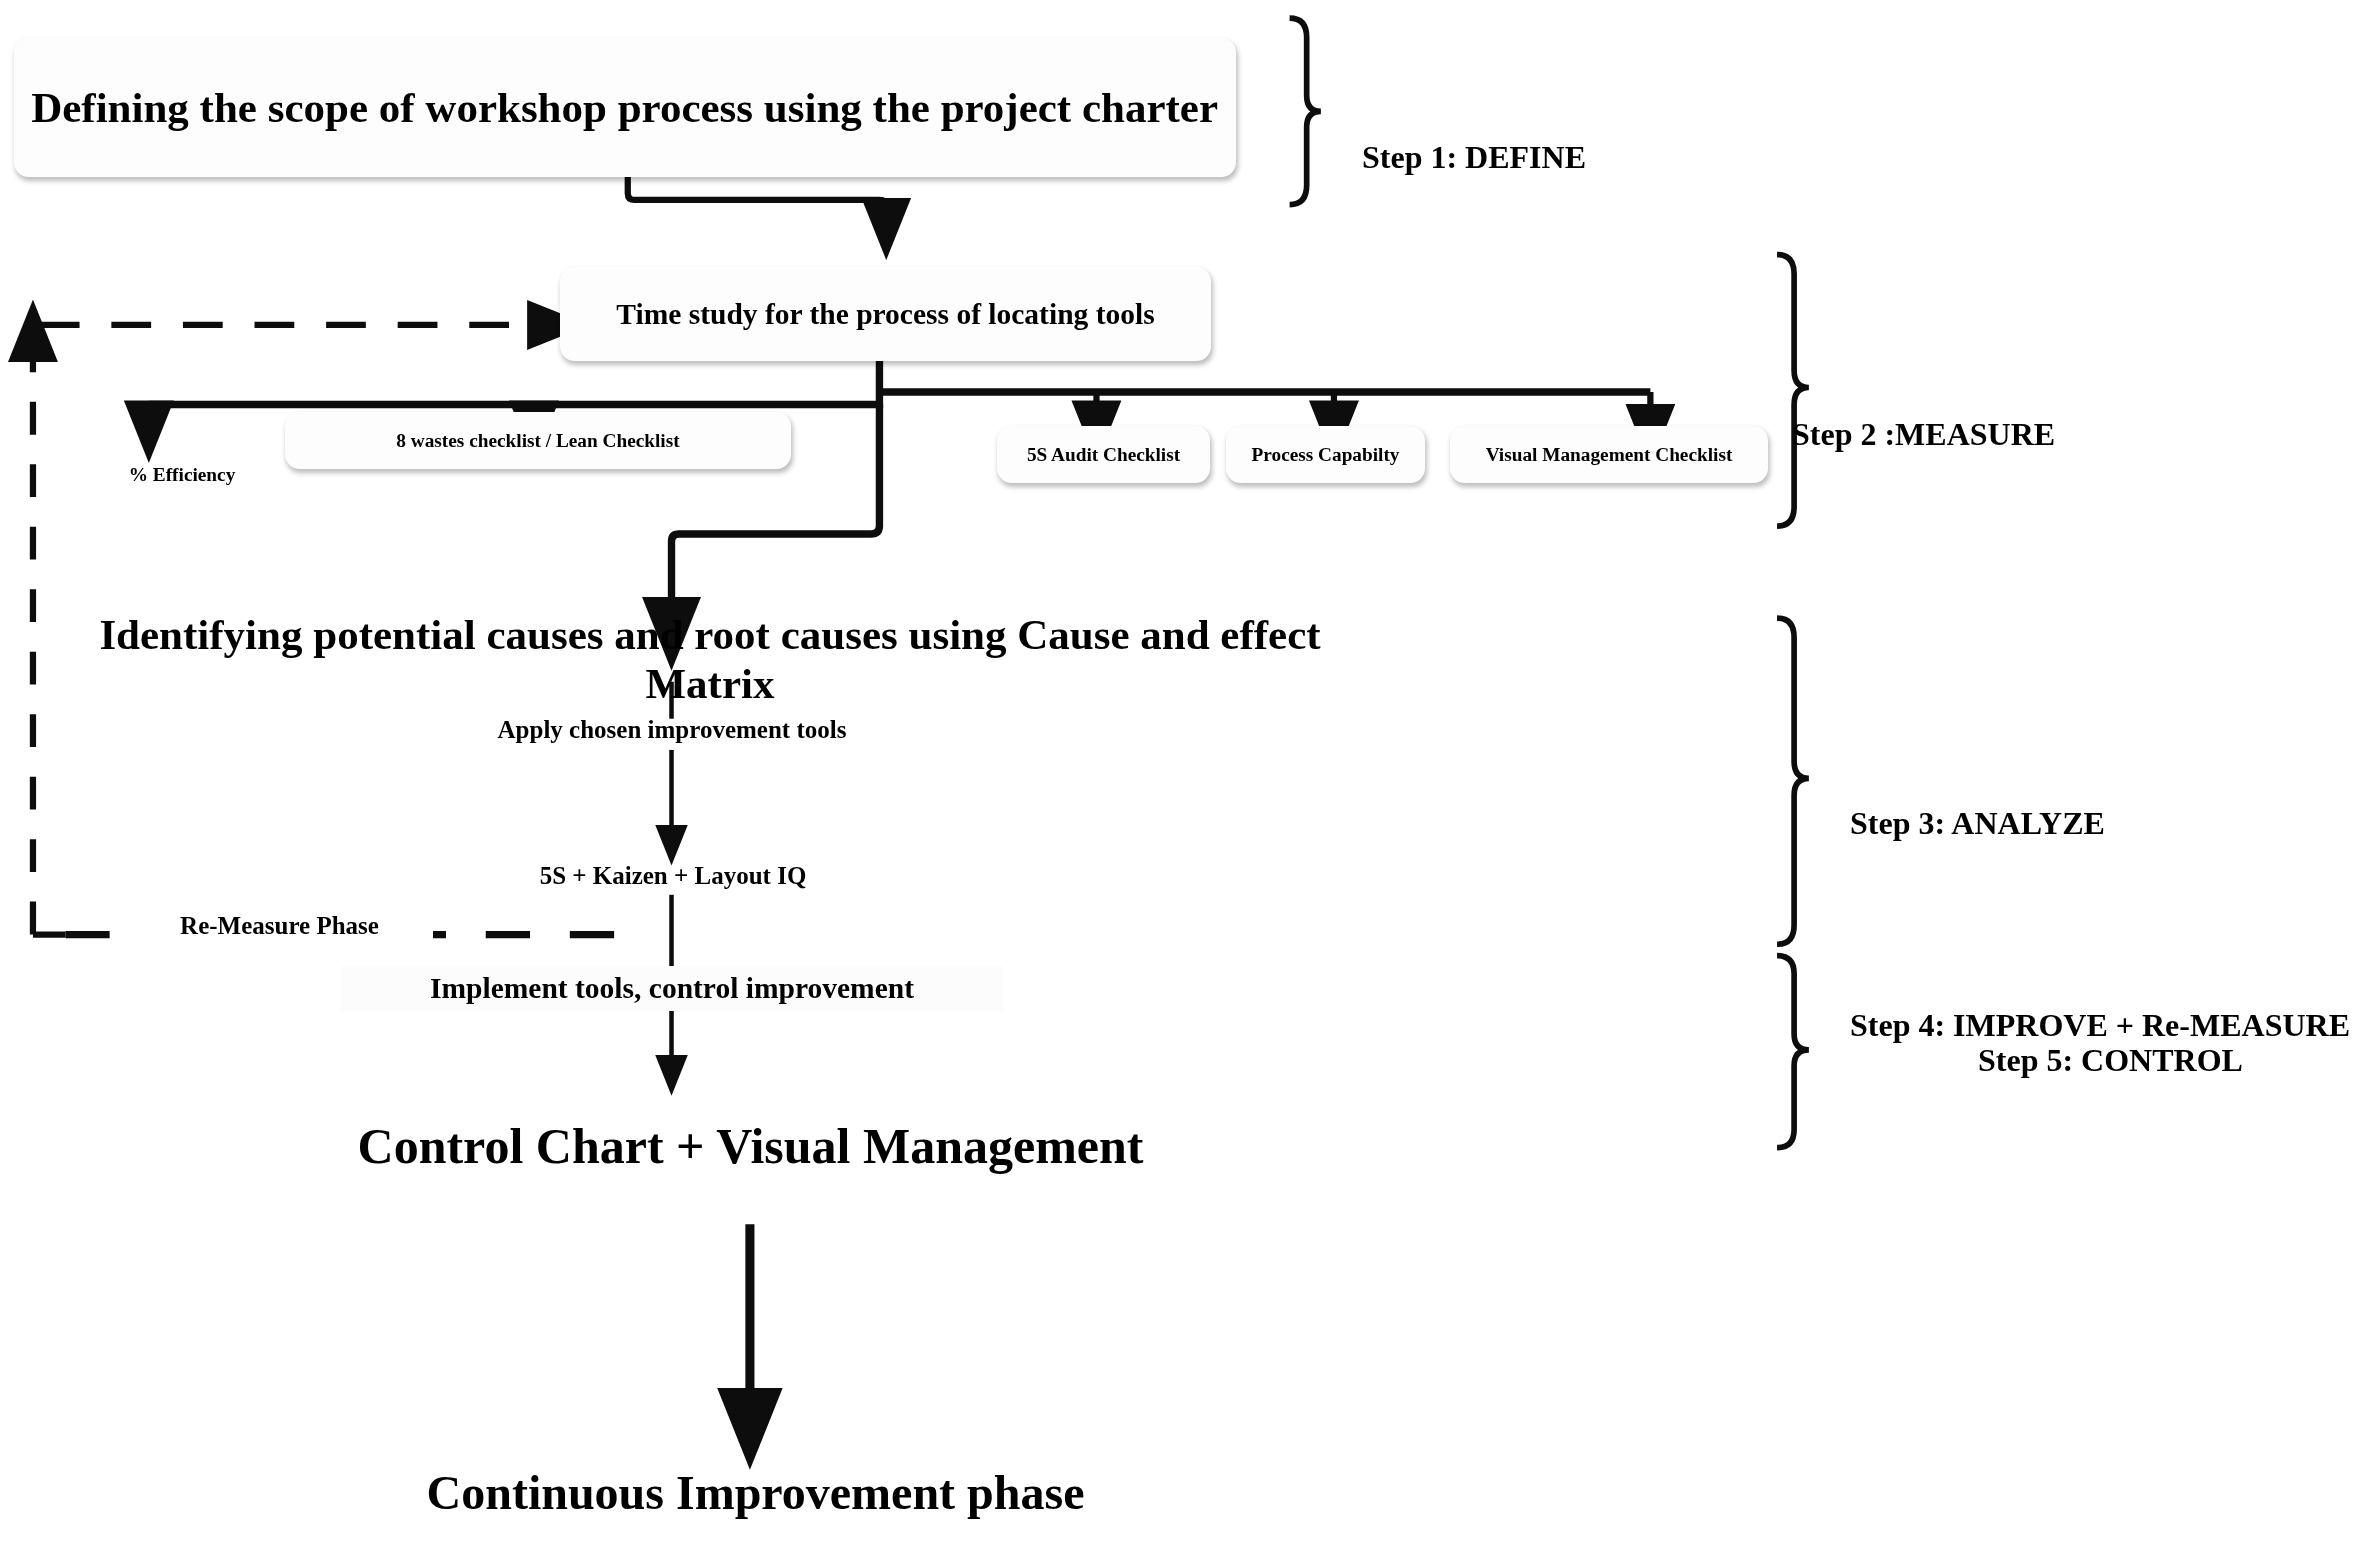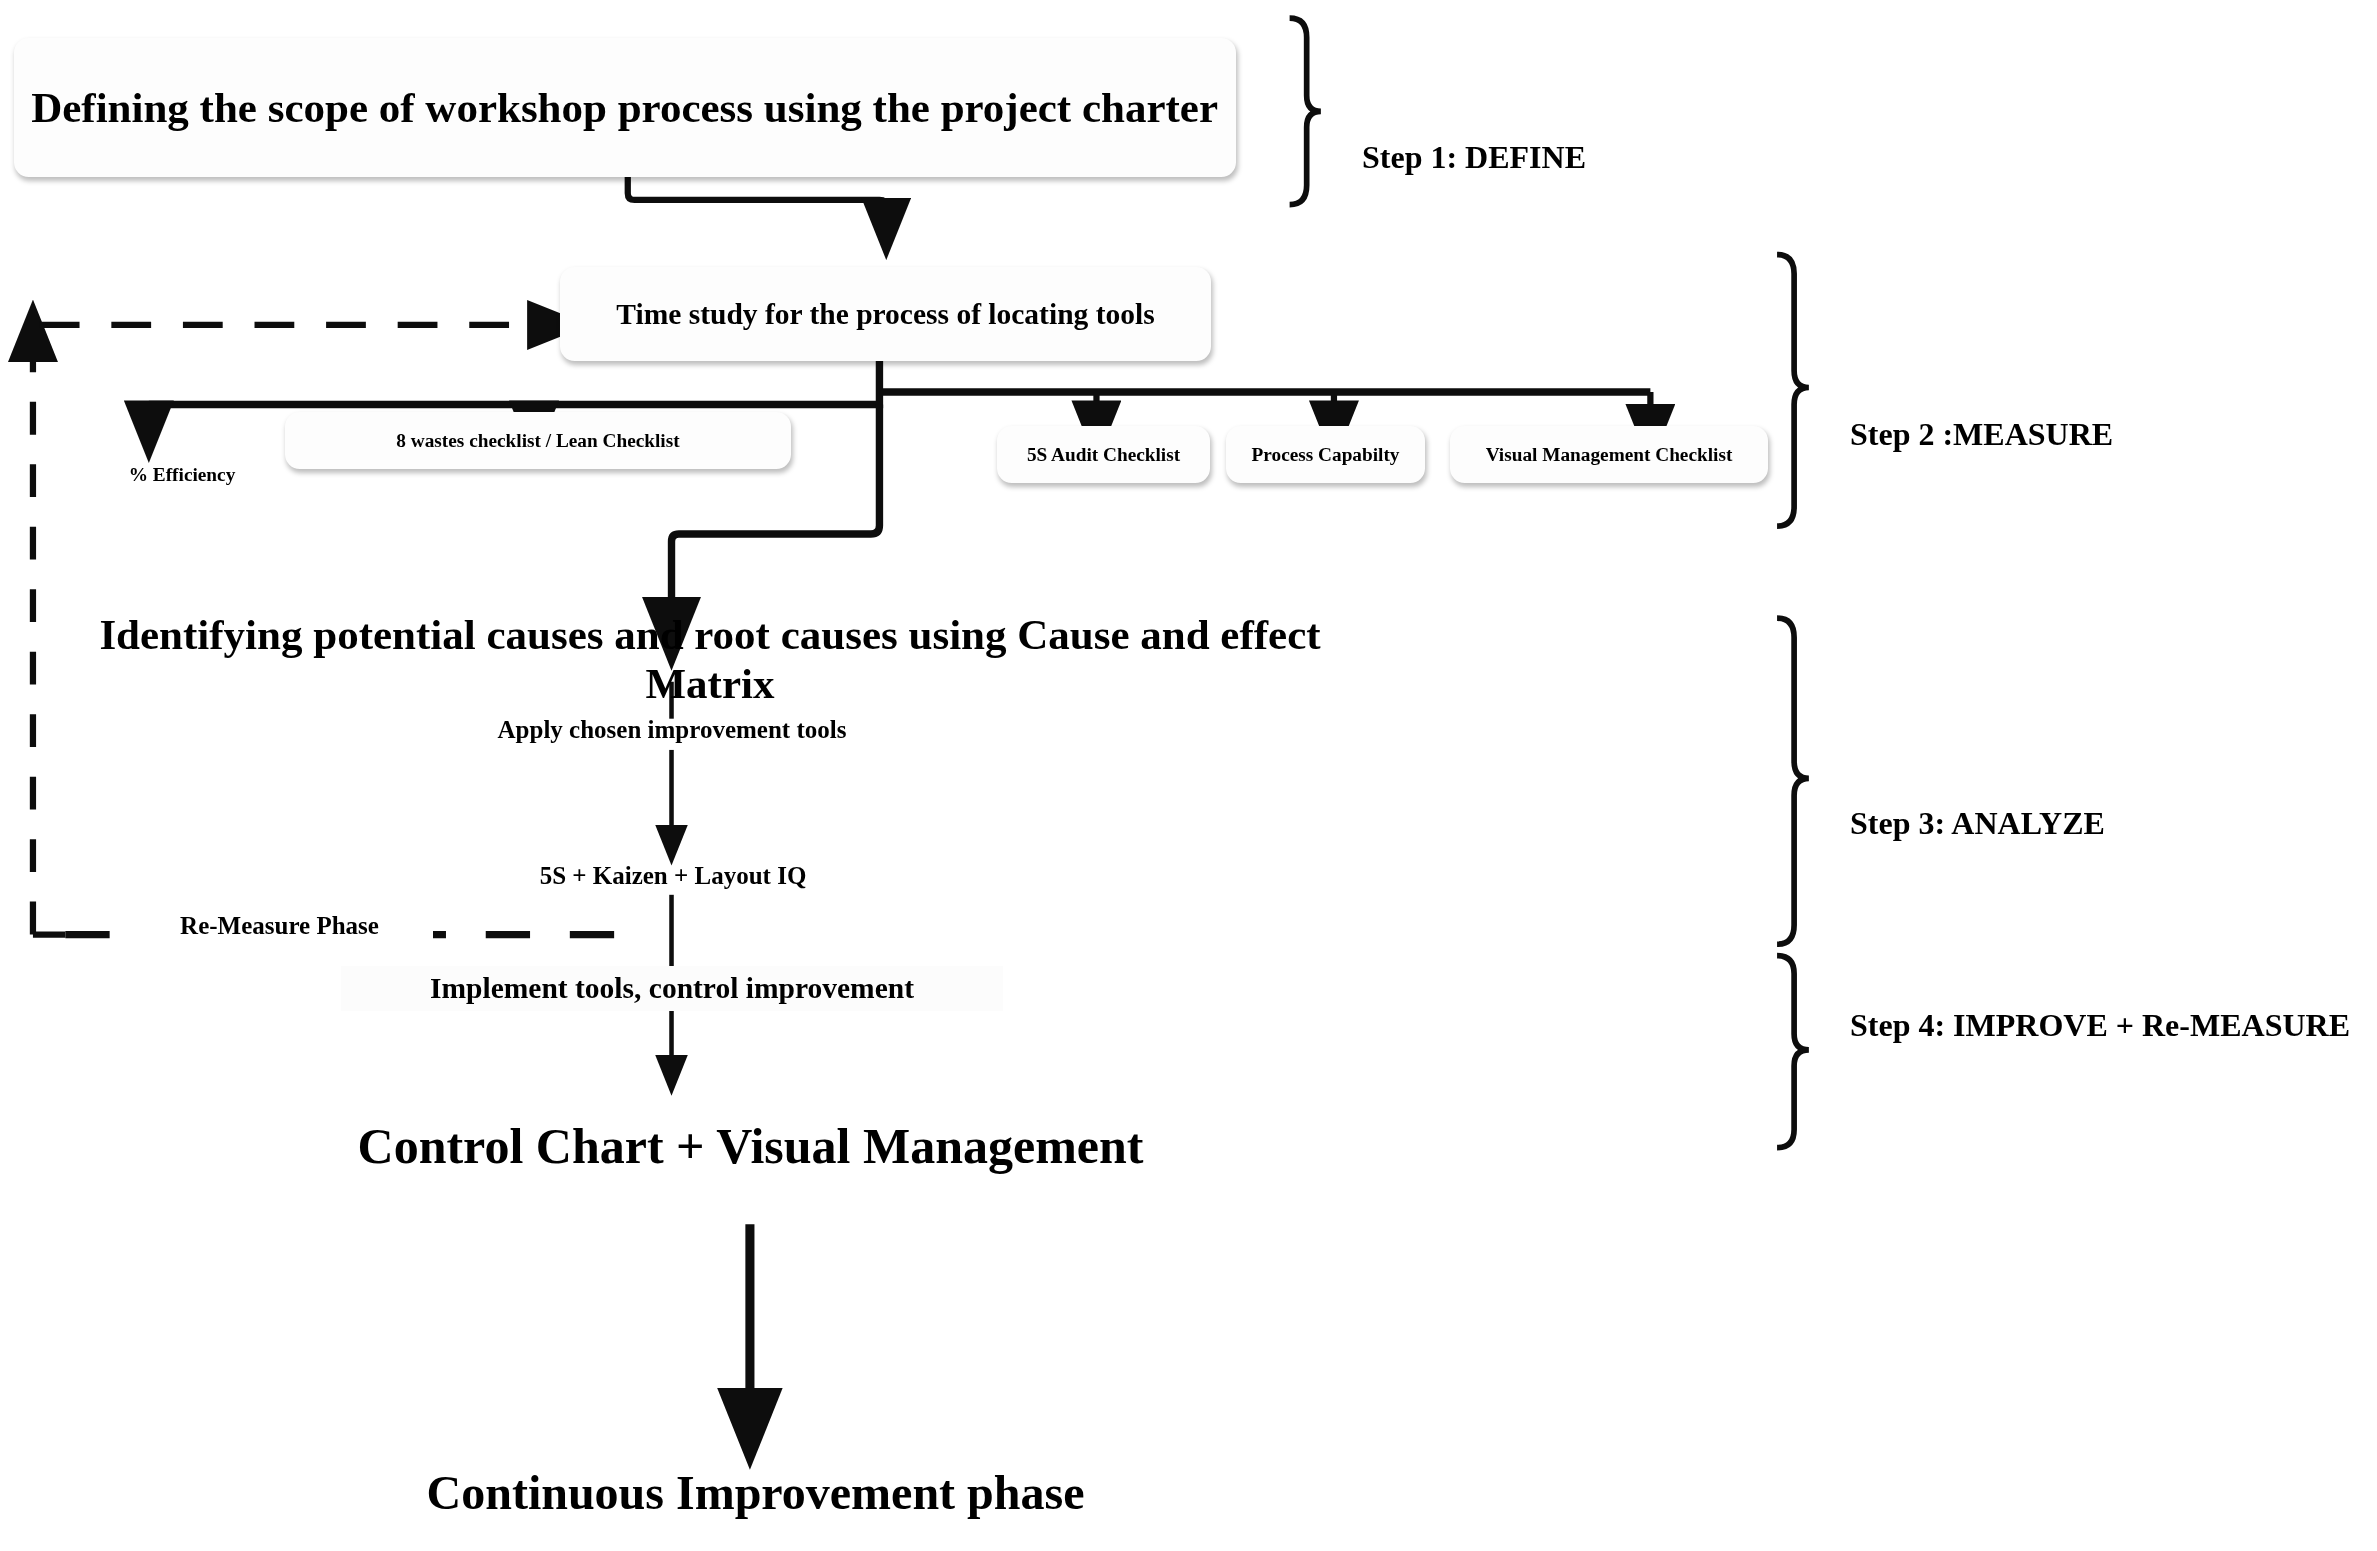--- a/index.html
+++ b/index.html
@@ -149,27 +149,30 @@
   </div>
 
   <div class="node plain" style="left:227px;top:1455px;width:1057px;height:74px;font-size:48px;font-weight:bold;">
     <span>Continuous Improvement phase</span>
   </div>
 
   <div class="steplab" style="left:1330px;top:97px;">
     <span>Step 1: DEFINE</span>
   </div>
 
-  <div class="steplab" style="left:1818px;top:374px;">
+  <div class="steplab" style="left:1760px;top:374px;">
     <span>Step 2 :MEASURE</span>
   </div>
 
   <div class="steplab" style="left:1818px;top:763px;">
     <span>Step 3: ANALYZE</span>
   </div>
 
   <div class="steplab" style="left:1818px;top:965px;">
     <span>Step 4: IMPROVE + Re-MEASURE</span>
   </div>
 
+  <div class="steplab" style="left:1946px;top:1000px;">
+    <span>Step 5: CONTROL</span>
+  </div>
 
 </div>
 
 
 </body></html>

